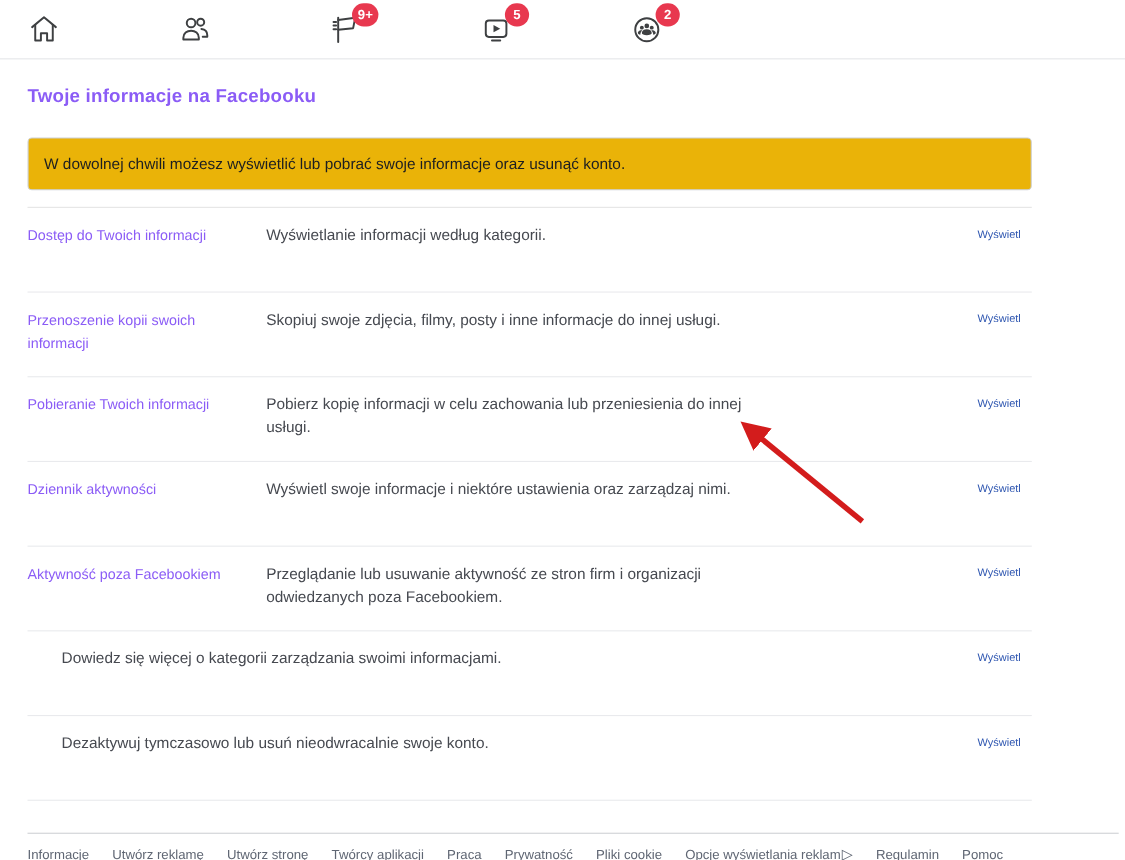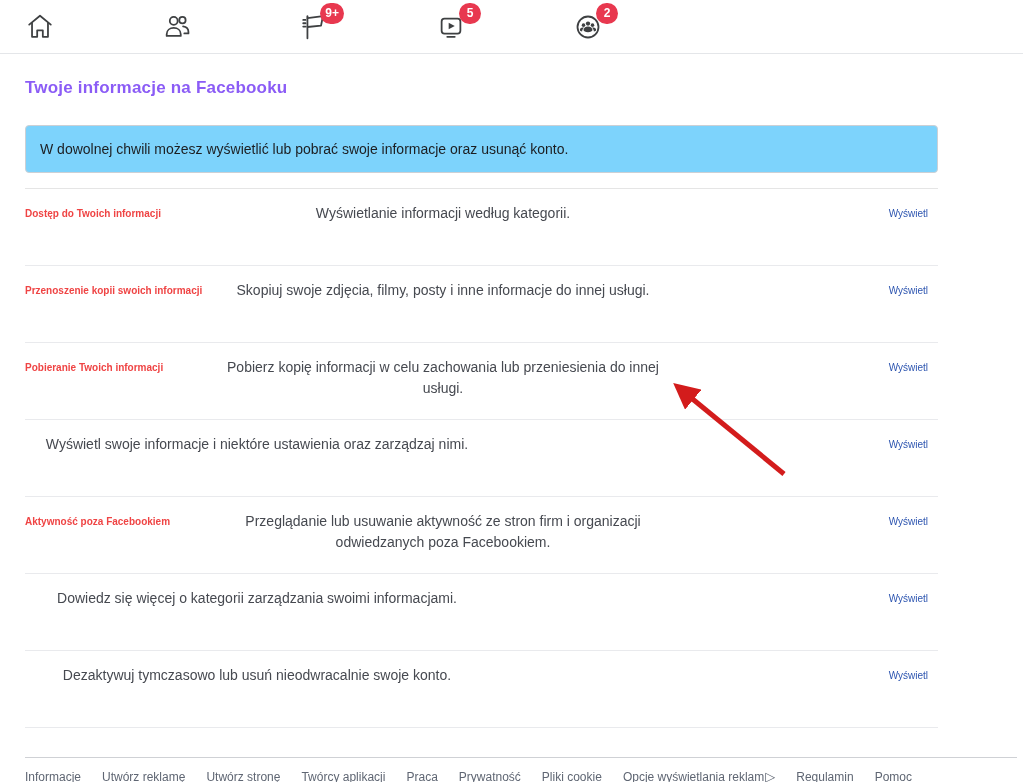--- a/index.html
+++ b/index.html
@@ -56,48 +56,47 @@
     margin-top: 24px;
     letter-spacing: .2px;
   }
   .notice-box {
     margin-top: 27px;
     border: 1px solid #ccd0d5;
     border-radius: 4px;
     padding: 15px 14px;
     font-size: 14px;
     color: #1c1e21;
-    background: #7dd3fc;
+    background: #eab308;
   }
   .settings-list {
     margin-top: 15px;
     border-top: 1px solid #e5e5e5;
   }
   .settings-row {
     display: flex;
     align-items: flex-start;
     min-height: 77px;
     padding: 14px 10px 14px 0;
     border-bottom: 1px solid #e9eaed;
   }
   .row-title {
     width: 186px;
-    font-size: 10px;
-    font-weight: bold;
+    font-size: 13px;
+    font-weight: normal;
     line-height: 21px;
-    color: #ef4444;
+    color: #8b5cf6;
     flex-shrink: 0;
   }
   .row-desc {
-    margin-left: 16px;
+    margin-left: 31px;
     width: 432px;
     font-size: 14px;
     line-height: 21px;
     color: #464950;
-    text-align: center;
   }
   .row-action {
     margin-left: auto;
     font-size: 10px;
     line-height: 21px;
     color: #2d55b0;
     text-decoration: none;
     cursor: pointer;
   }
   
@@ -214,20 +213,21 @@
       <a class="row-action">Wyświetl</a>
     </div>
 
     <div class="settings-row">
       <div class="row-title">Pobieranie Twoich informacji</div>
       <div class="row-desc">Pobierz kopię informacji w celu zachowania lub przeniesienia do innej usługi.</div>
       <a class="row-action">Wyświetl</a>
     </div>
 
     <div class="settings-row">
+      <div class="row-title">Dziennik aktywności</div>
       <div class="row-desc">Wyświetl swoje informacje i niektóre ustawienia oraz zarządzaj nimi.</div>
       <a class="row-action">Wyświetl</a>
     </div>
 
     <div class="settings-row">
       <div class="row-title">Aktywność poza Facebookiem</div>
       <div class="row-desc">Przeglądanie lub usuwanie aktywność ze stron firm i organizacji odwiedzanych poza Facebookiem.</div>
       <a class="row-action">Wyświetl</a>
     </div>
 

